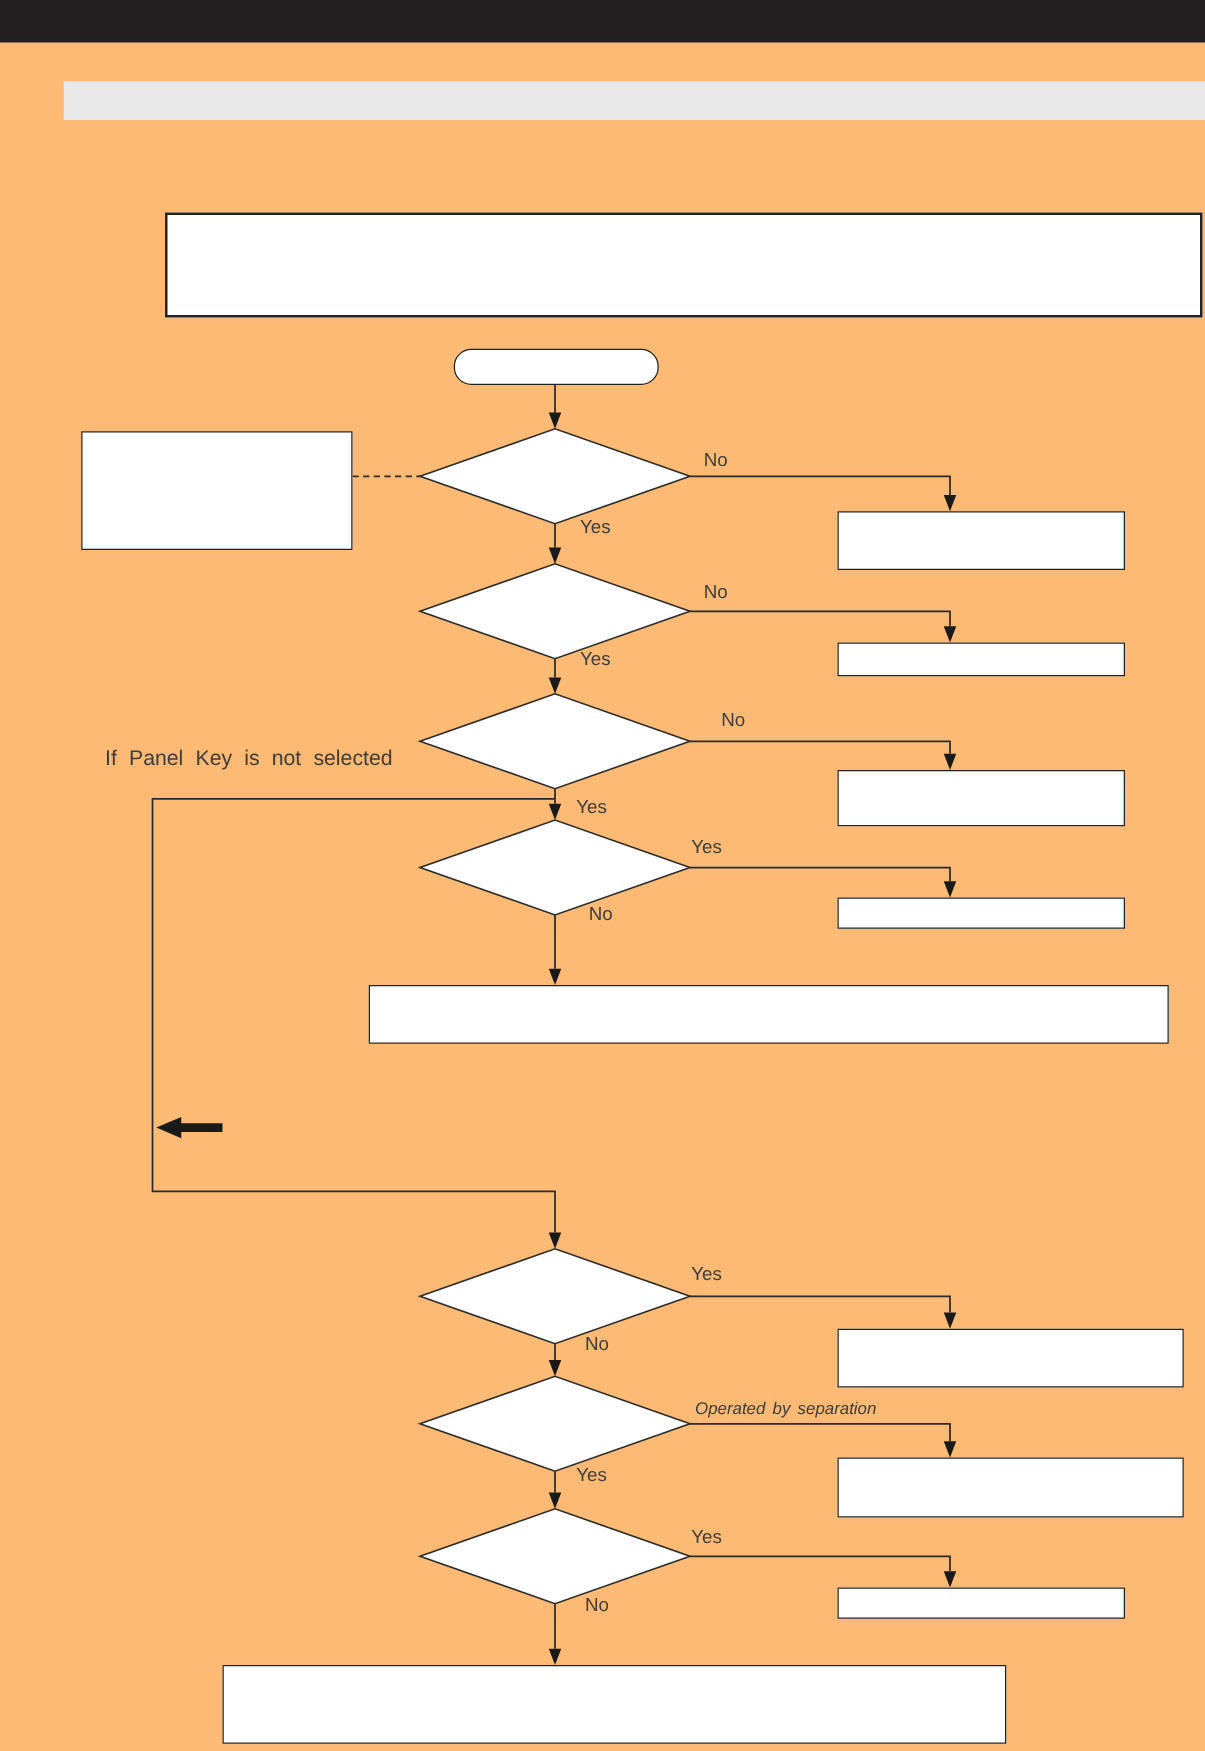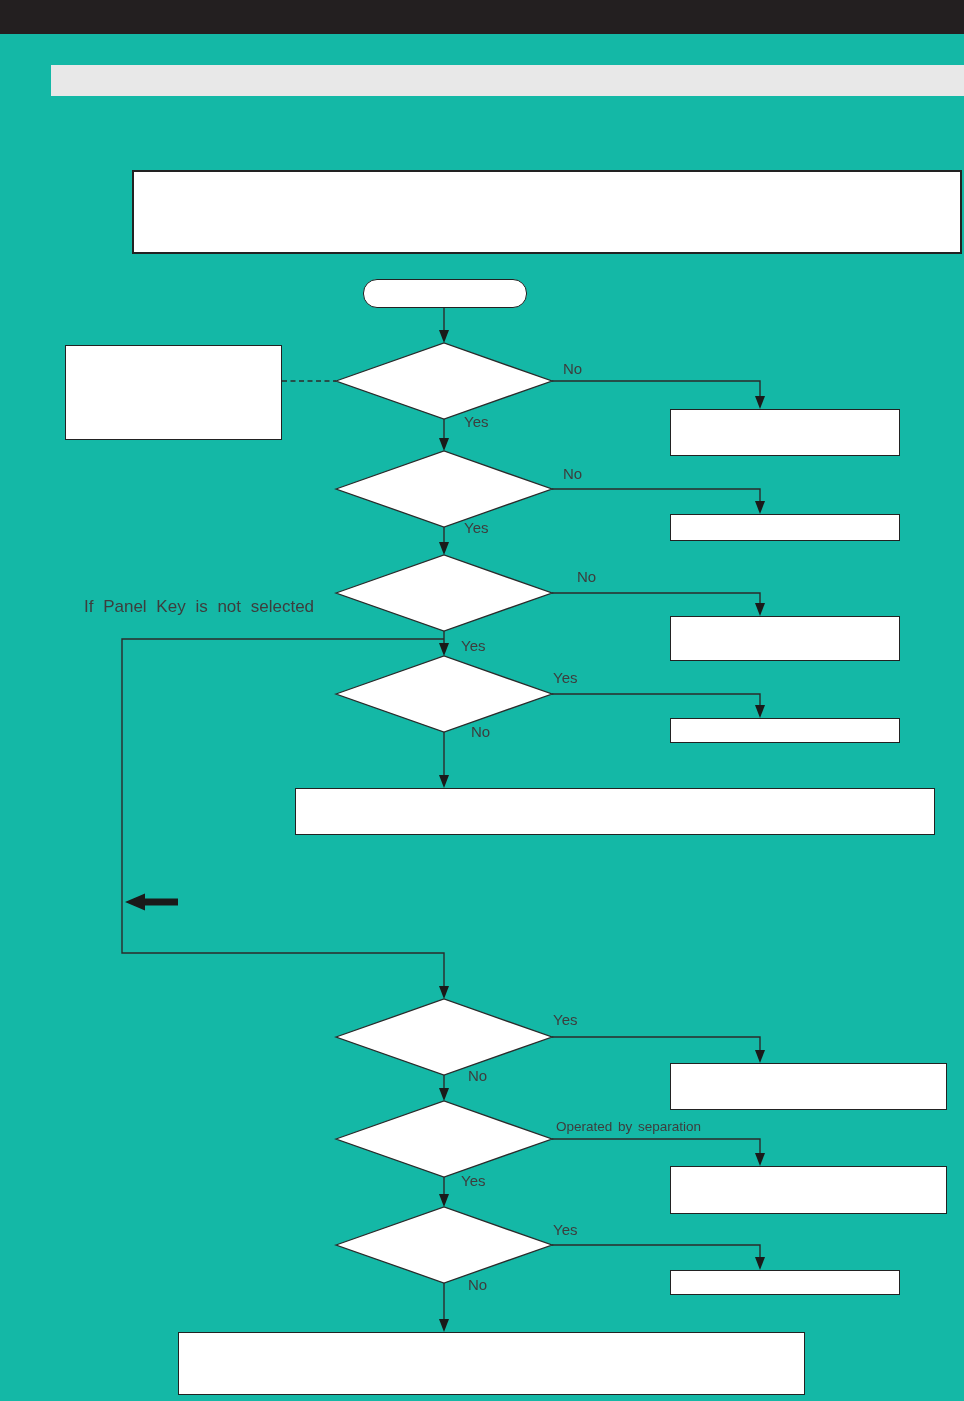--- a/index.html
+++ b/index.html
@@ -1,17 +1,17 @@
 <!DOCTYPE html>
 <html><head>
 <meta charset="utf-8">
 <style>
   html,body{margin:0;padding:0;background:#ffffff;}
   #page{
-    position:relative;width:964px;height:1401px;background:#14b8a6;overflow:hidden;
+    position:relative;width:964px;height:1401px;background:#fdba74;overflow:hidden;
     font-family:"Liberation Sans","DejaVu Sans",sans-serif;color:#3d3d3d;
   }
   .abs{position:absolute;}
   #title-bar{left:0;top:0;width:964px;height:34px;background:#231f20;}
   #section-bar{left:51px;top:65px;width:913px;height:31px;background:#e8e8e8;}
   .box{position:absolute;border:1.5px solid #222222;background:#ffffff;box-sizing:border-box;}
   #description-box{left:132px;top:170px;width:830px;height:84px;border-width:2px;}
   #start-terminal{left:363px;top:279px;width:164px;height:29px;border-radius:14px;border-width:1.4px;}
   #note-box{left:65px;top:345px;width:217px;height:95px;border-width:1.6px;}
   #box-r1{left:670px;top:409px;width:230px;height:47px;border-width:1.4px;}
@@ -29,21 +29,21 @@
   #lbl-d1-yes{left:464px;top:413px;}
   #lbl-d2-no{left:563px;top:465px;}
   #lbl-d2-yes{left:464px;top:519px;}
   #lbl-d3-no{left:577px;top:568px;}
   #lbl-panel-key{left:84px;top:598px;font-size:17px;word-spacing:5px;}
   #lbl-d3-yes{left:461px;top:637px;}
   #lbl-d4-yes{left:553px;top:669px;}
   #lbl-d4-no{left:471px;top:723px;}
   #lbl-d5-yes{left:553px;top:1011px;}
   #lbl-d5-no{left:468px;top:1067px;}
-  #lbl-separation{left:556px;top:1118px;font-size:13.5px;word-spacing:2px;}
+  #lbl-separation{left:556px;top:1118px;font-size:13.5px;word-spacing:2px;font-style:italic;}
   #lbl-d6-yes{left:461px;top:1172px;}
   #lbl-d7-yes{left:553px;top:1221px;}
   #lbl-d7-no{left:468px;top:1276px;}
 </style>
 </head>
 <body>
 
 <div id="page">
 
   <div id="title-bar" class="abs"></div>

